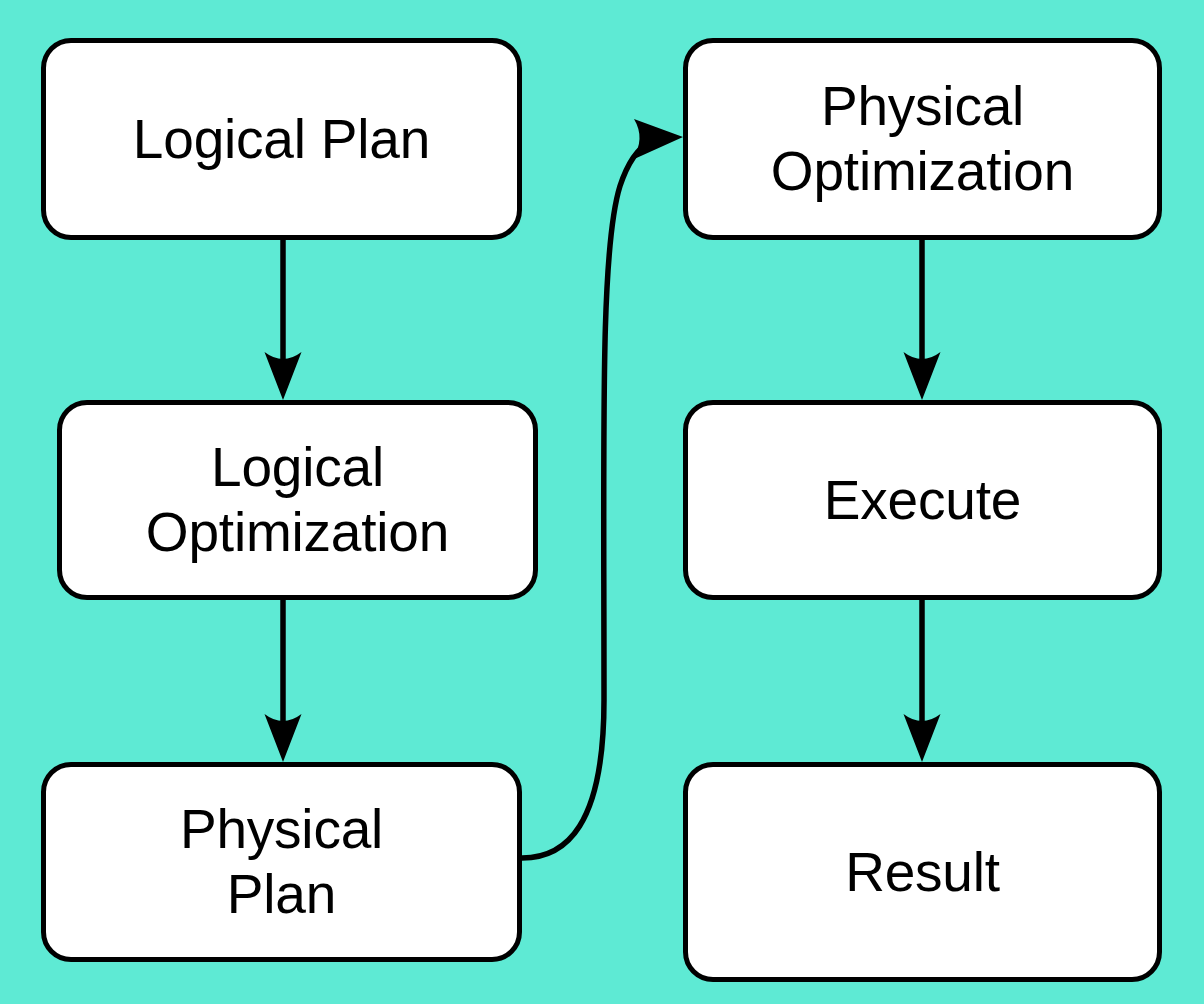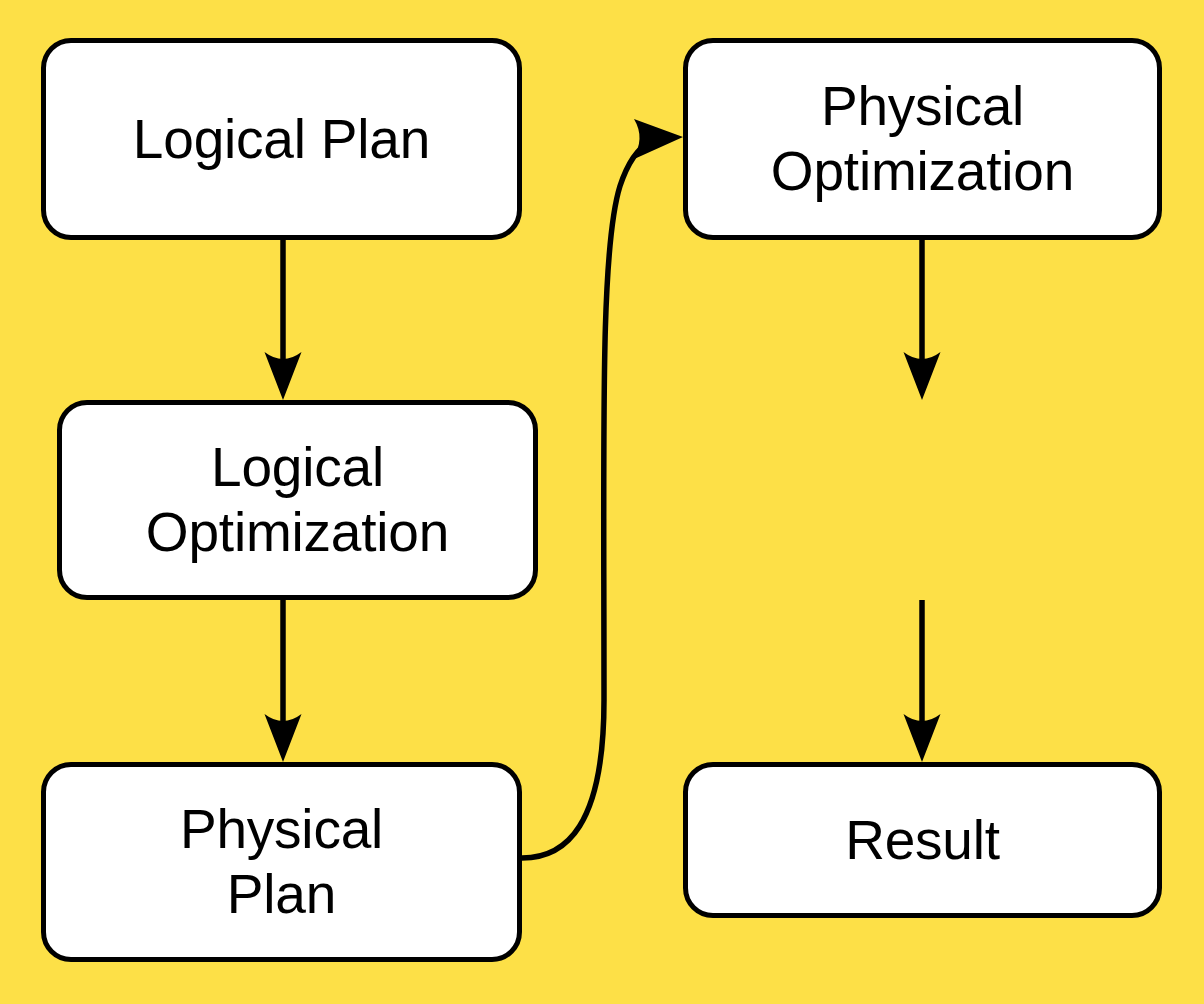--- a/index.html
+++ b/index.html
@@ -5,21 +5,21 @@
 <style>
   html, body {
     margin: 0;
     padding: 0;
     background: #ffffff;
   }
   #canvas {
     position: relative;
     width: 1204px;
     height: 1004px;
-    background: #fde047;
+    background: #5eead4;
     overflow: hidden;
     font-family: "Liberation Sans", sans-serif;
     text-decoration: underline;
   }
   #edges {
     position: absolute;
     left: 0;
     top: 0;
     width: 1204px;
     height: 1004px;
@@ -45,21 +45,21 @@
     white-space: pre-line;
     letter-spacing: -0.2px;
   }
   
   #node-logical-plan        { left: 41px;  top: 38px;  width: 481px; height: 202px; }
   #node-logical-optimization{ left: 41px;  top: 400px; width: 481px; height: 200px; margin-left: 16px; }
   #node-physical-plan       { left: 41px;  top: 762px; width: 481px; height: 200px; }
   
   #node-physical-optimization { left: 683px; top: 38px;  width: 479px; height: 202px; }
   #node-execute               { left: 683px; top: 400px; width: 479px; height: 200px; }
-  #node-result                { left: 683px; top: 762px; width: 479px; height: 156px; }
+  #node-result                { left: 683px; top: 762px; width: 479px; height: 220px; }
 </style>
 </head>
 <body>
 
 <div id="canvas">
 
   <svg id="edges" viewBox="0 0 1204 1004" width="1204" height="1004" xmlns="http://www.w3.org/2000/svg" aria-hidden="true">
 
     <g>
       <line x1="283" y1="240" x2="283" y2="374" stroke="#000000" stroke-width="5.5"></line>
@@ -99,18 +99,21 @@
   <div class="node" id="node-physical-plan">
     <span class="node-label">Physical
 Plan</span>
   </div>
 
   <div class="node" id="node-physical-optimization">
     <span class="node-label">Physical
 Optimization</span>
   </div>
 
+  <div class="node" id="node-execute">
+    <span class="node-label">Execute</span>
+  </div>
 
   <div class="node" id="node-result">
     <span class="node-label">Result</span>
   </div>
 
 </div>
 
 </body></html>

